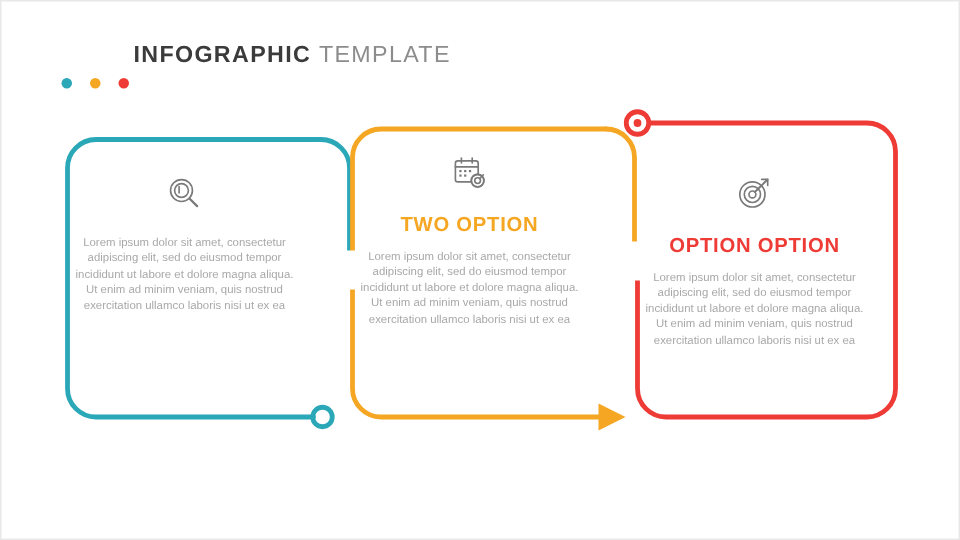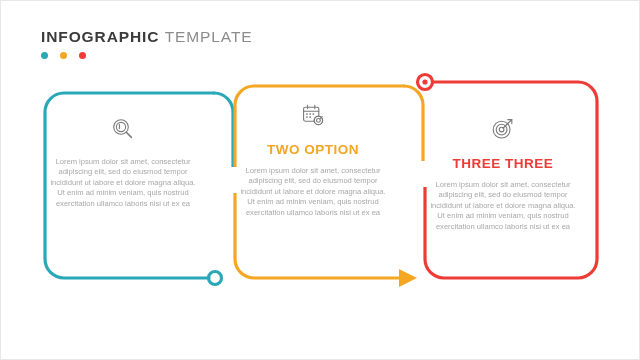--- a/index.html
+++ b/index.html
@@ -28,20 +28,21 @@
     left: 40px;
     top: 28px;
     width: 300px;
     height: 36px;
   }
   #title-line {
     font-size: 15.5px;
     letter-spacing: 0.9px;
     white-space: nowrap;
     line-height: 16px;
+    margin-left: 48px;
   }
   #title-strong {
     font-weight: bold;
     color: #3b3b3b;
   }
   #title-light {
     font-weight: normal;
     color: #8c8c8c;
   }
   #dots {
@@ -195,17 +196,17 @@
   <div class="panel" id="panel-3">
     <div class="panel-icon">
       <svg width="26" height="26" viewBox="0 0 26 26" fill="none" stroke="#7a7a7a" stroke-width="1.1" stroke-linecap="round">
         <circle cx="11.6" cy="13.6" r="8.4"></circle>
         <circle cx="11.6" cy="13.6" r="5.4"></circle>
         <circle cx="11.6" cy="13.6" r="2.3"></circle>
         <line x1="13.2" y1="12" x2="21.6" y2="3.8" stroke-width="1.3"></line>
         <polyline points="17.8,3.6 21.8,3.6 21.8,7.6"></polyline>
       </svg>
     </div>
-    <div class="panel-title" style="color:#EE3B36">THREE THREE</div>
+    <div class="panel-title" style="color:#EE3B36">OPTION OPTION</div>
     <div class="panel-body">Lorem ipsum dolor sit amet, consectetur adipiscing elit, sed do eiusmod tempor incididunt ut labore et dolore magna aliqua. Ut enim ad minim veniam, quis nostrud exercitation ullamco laboris nisi ut  ex ea</div>
   </div>
 
 </div>
 
 </body></html>

